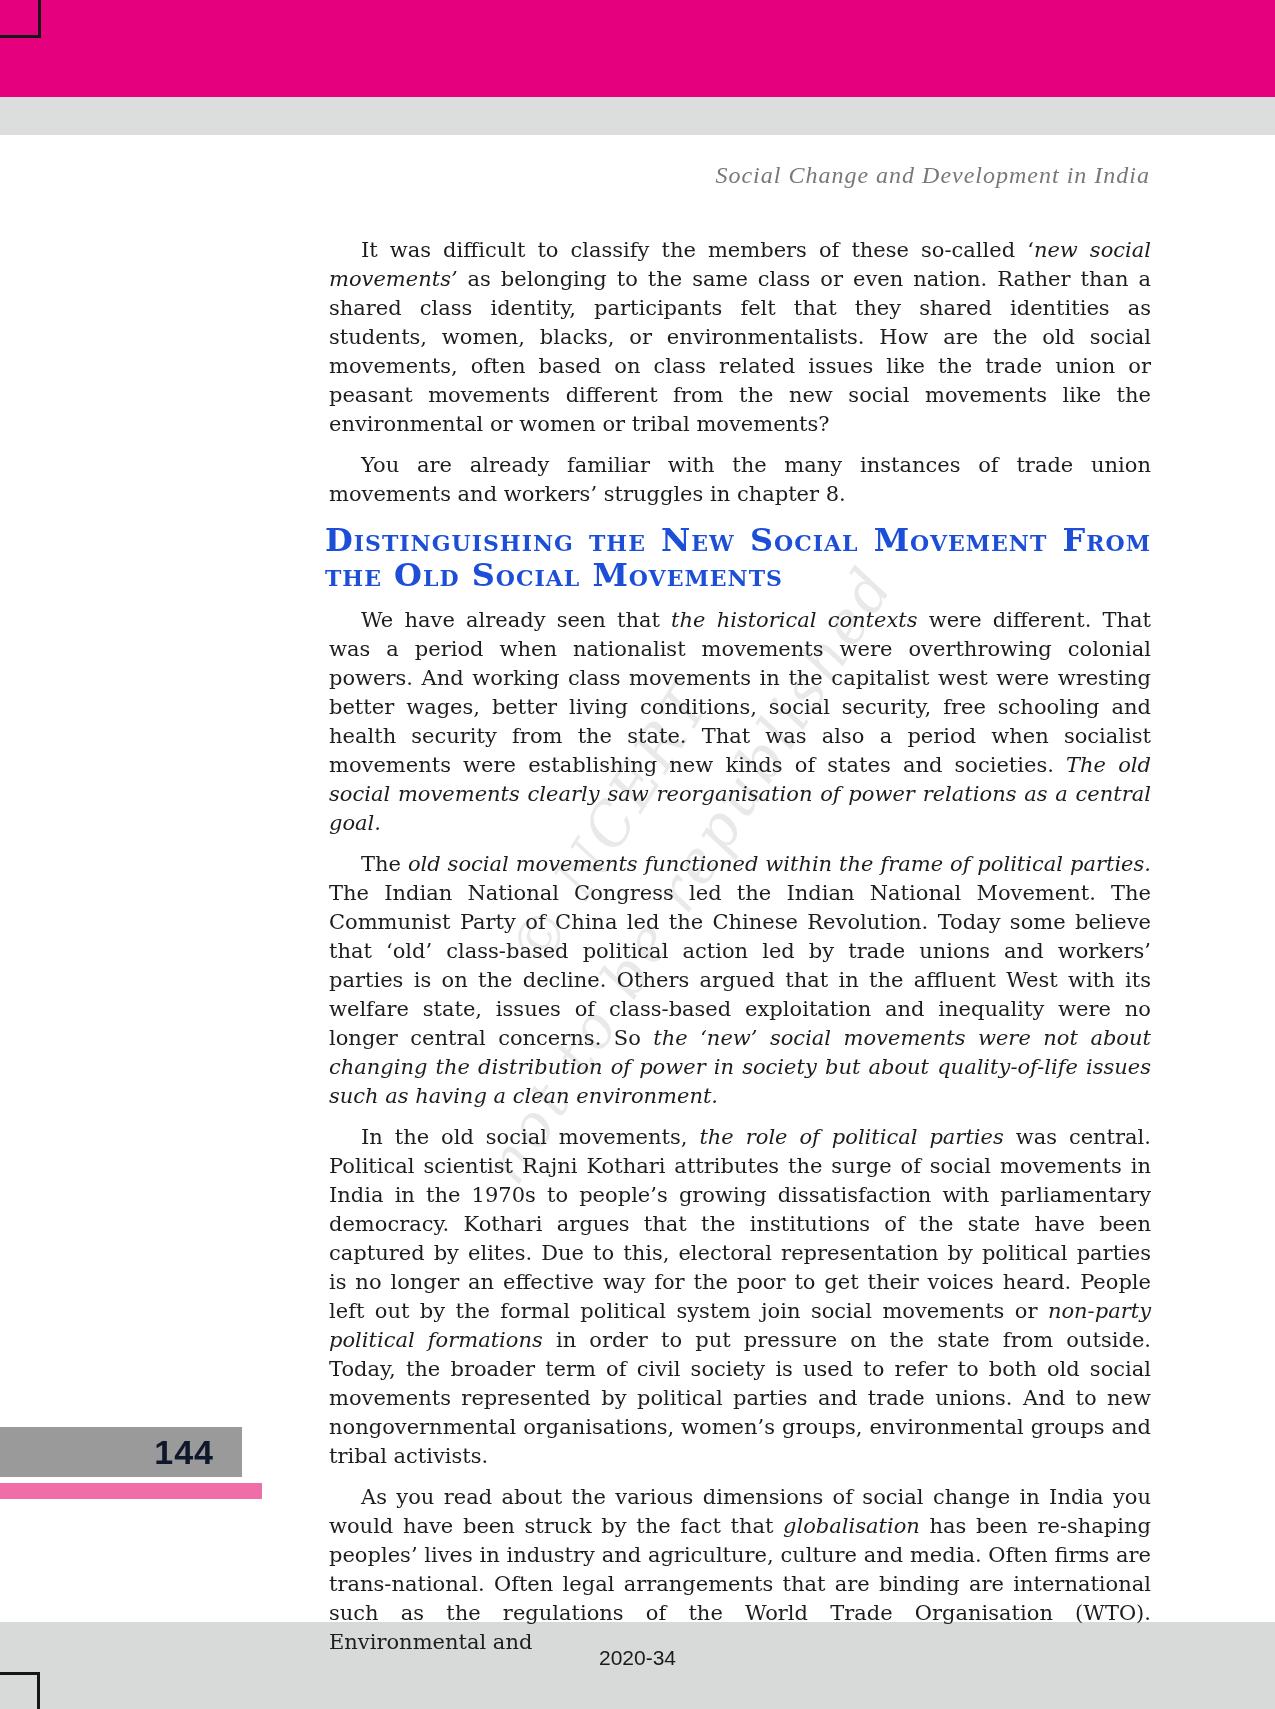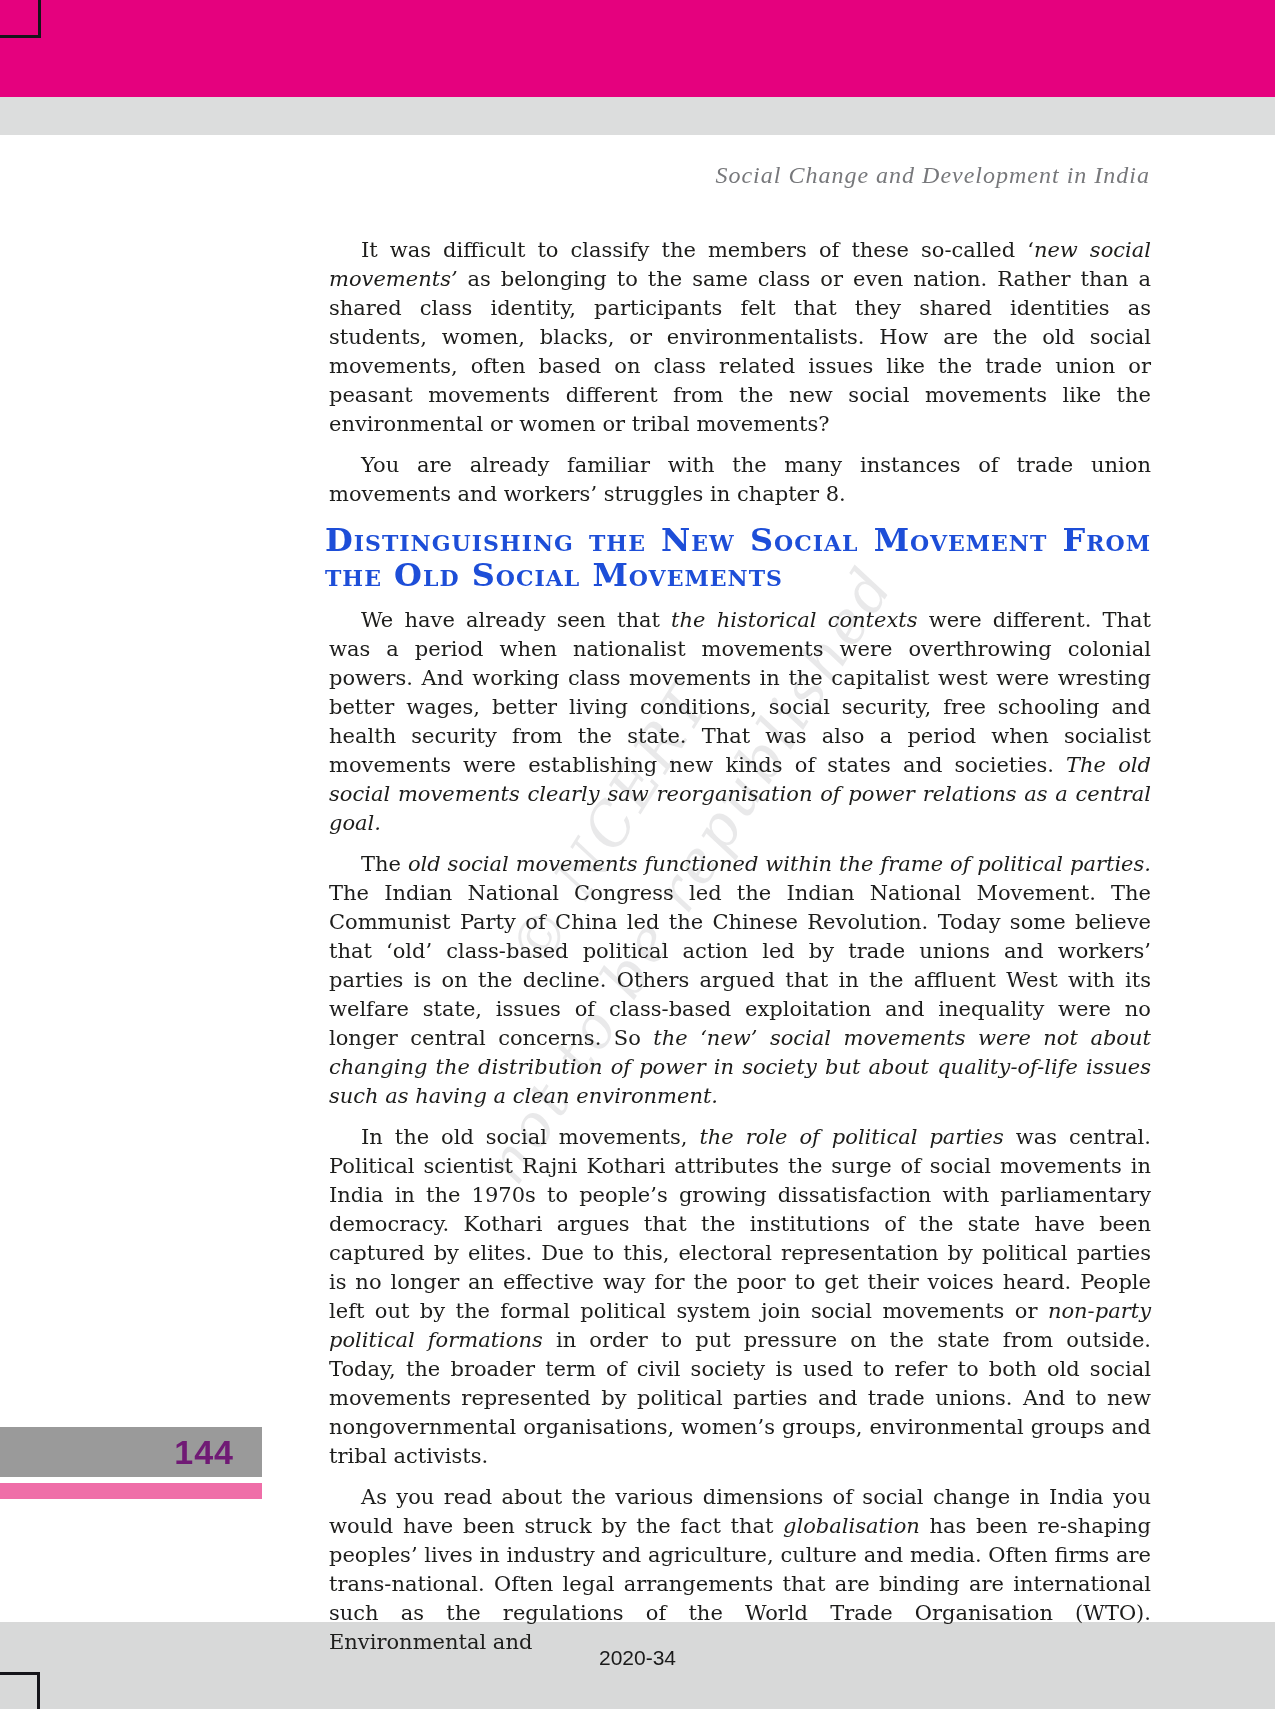--- a/index.html
+++ b/index.html
@@ -80,23 +80,23 @@
     font-size: 32px;
     line-height: 35px;
     letter-spacing: 1px;
     color: #1d4ed8;
     margin: 14px 0 13px 0;
     text-align: justify;
   }
   .badge-gray {
     position: absolute;
     left: 0; top: 1427px;
-    width: 262px; height: 50px;
+    width: 242px; height: 50px;
     background: #9a9a9a;
-    color: #701a75;
+    color: #0f172a;
     font-family: "Liberation Sans", sans-serif;
     font-weight: bold;
     font-size: 34px;
     line-height: 50px;
     text-align: right;
     box-sizing: border-box;
     padding-right: 28px;
     letter-spacing: 1px;
   }
   .badge-pink {

